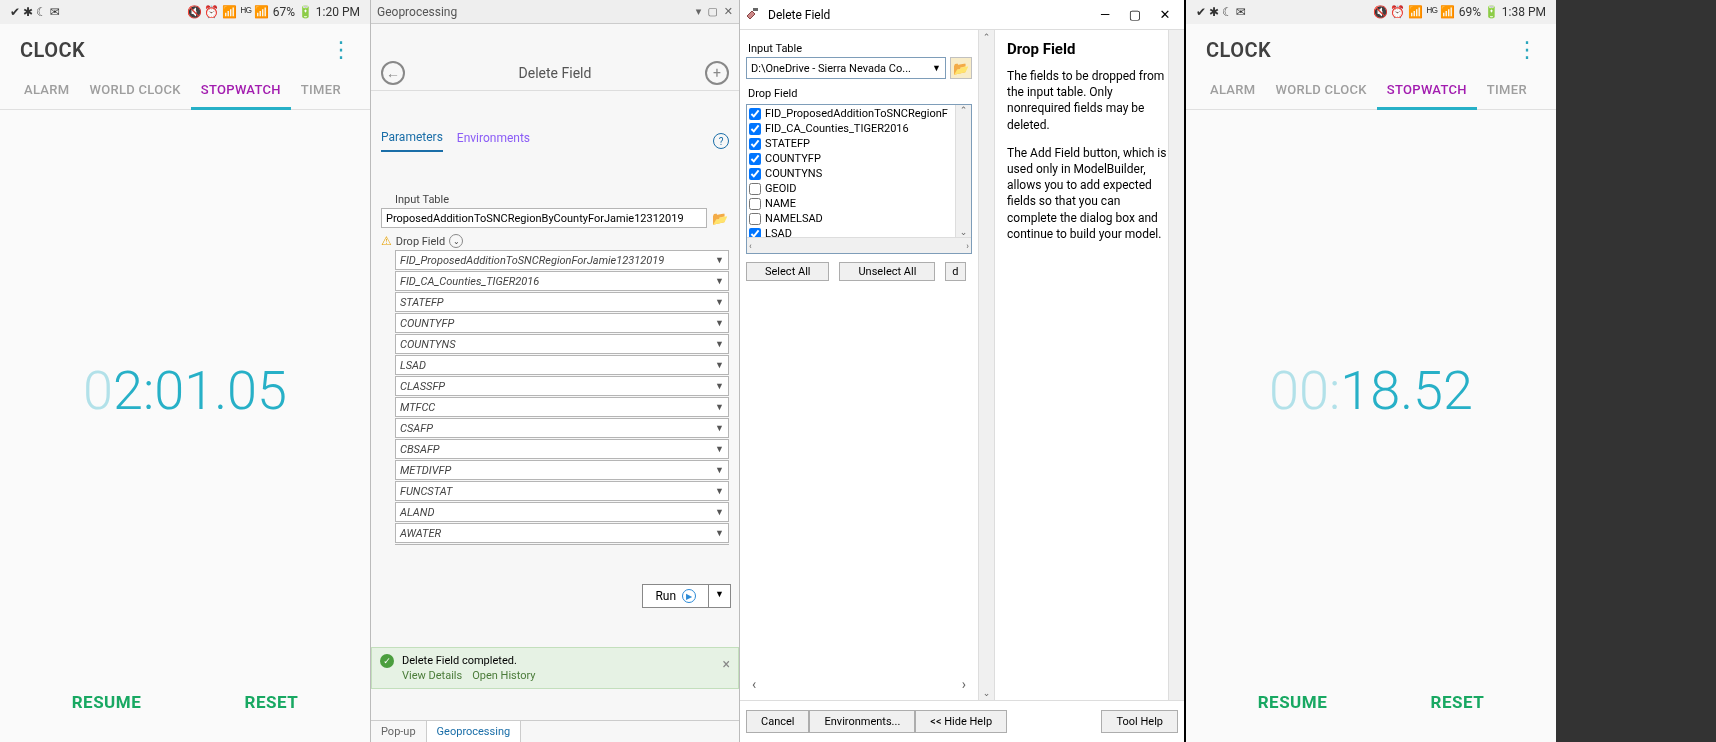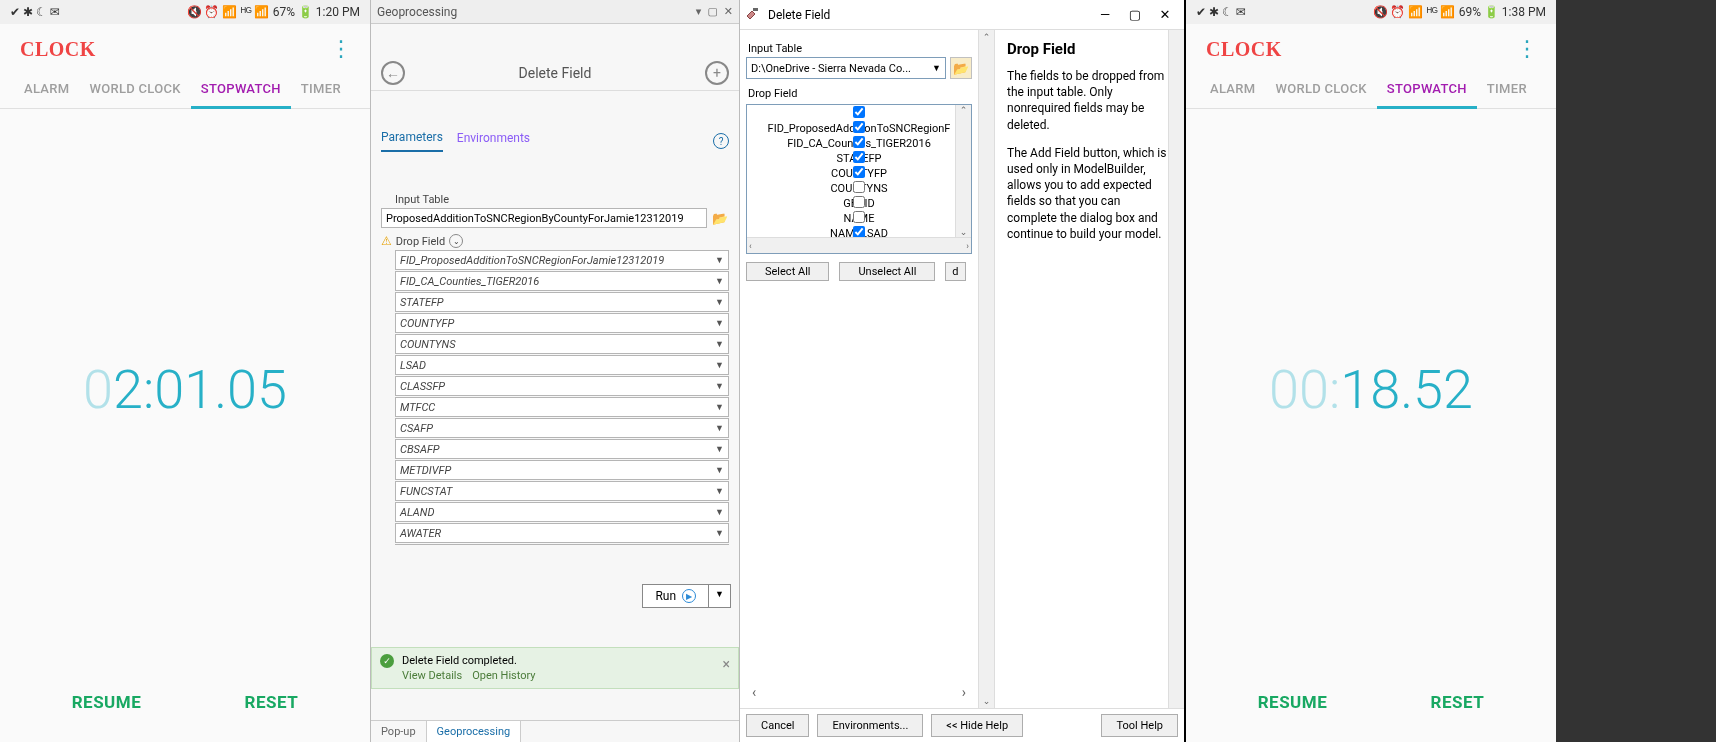--- a/index.html
+++ b/index.html
@@ -5,21 +5,21 @@
   * { box-sizing: border-box; margin: 0; padding: 0; font-family: -apple-system, "Segoe UI", Roboto, Arial, sans-serif; }
   body { width: 1716px; height: 742px; background: #333; display: flex; overflow: hidden; }
 
   
   .phone { width: 370px; height: 100%; background: #fafafa; display: flex; flex-direction: column; position: relative; }
   .status-bar { height: 24px; padding: 2px 10px; display: flex; justify-content: space-between; align-items: center; font-size: 12px; color: #333; background: #f0f0f0; }
   .status-icons { display: flex; gap: 6px; align-items: center; font-size: 12px; }
   .status-right { display: flex; gap: 4px; align-items: center; font-size: 12px; }
 
   .clock-header { display: flex; align-items: center; justify-content: space-between; padding: 14px 20px 8px 20px; }
-  .clock-title { font-size: 20px; font-weight: 600; letter-spacing: 0.5px; color: #ef4444; font-family: Liberation Serif, serif; }
+  .clock-title { font-size: 20px; font-weight: 600; letter-spacing: 0.5px; color: #404040; }
   .menu-dots { color: #2aa6bd; font-size: 22px; line-height: 0.4; letter-spacing: -2px; }
 
   .clock-tabs { display: flex; border-bottom: 1px solid #e0e0e0; padding: 0 14px; }
   .clock-tab { padding: 12px 10px; font-size: 13px; font-weight: 500; color: #9e9e9e; position: relative; letter-spacing: 0.3px; }
   .clock-tab.active { color: #a21caf; }
   .clock-tab.active::after { content: ""; position: absolute; left: 0; right: 0; bottom: -1px; height: 3px; background: #27b0c7; }
 
   .stopwatch-body { flex: 1; display: flex; align-items: center; justify-content: center; }
   .stopwatch-time { font-size: 54px; font-weight: 300; color: #27b0c7; display: flex; align-items: baseline; }
   .stopwatch-time .faded { color: #b2e1e9; }
@@ -79,40 +79,40 @@
 
   .arcmap-main { flex: 1; display: flex; overflow: hidden; }
   .arcmap-left { flex: 1; display: flex; flex-direction: column; padding: 4px 6px; font-size: 11px; position: relative; }
   .arcmap-label { margin: 8px 0 2px 2px; }
   .arcmap-row { display: flex; gap: 4px; align-items: center; }
   .arcmap-input { flex: 1; height: 20px; border: 1px solid #7e9db9; background: #fff; padding: 10px 4px; font-size: 11px; display: flex; align-items: center; justify-content: space-between; }
   .browse-btn { width: 22px; height: 22px; border: 1px solid #c0c0c0; background: #f8ecc8; display: flex; align-items: center; justify-content: center; font-size: 13px; }
 
   .check-panel { flex: 0 0 auto; border: 1px solid #7e9db9; background: #fff; height: 150px; margin-top: 2px; overflow: hidden; position: relative; display: flex; flex-direction: column; }
   .check-list { flex: 1; overflow: hidden; padding: 1px 2px; }
-  .check-row { display: flex; align-items: center; gap: 4px; height: 15px; font-size: 11px; flex-direction: column; }
+  .check-row { display: flex; align-items: center; gap: 4px; height: 15px; font-size: 11px; }
   .check-row input { width: 12px; height: 12px; }
   .scroll-ind { position: absolute; right: 0; top: 0; bottom: 16px; width: 16px; background: #f0f0f0; border-left: 1px solid #ddd; display: flex; flex-direction: column; justify-content: space-between; align-items: center; font-size: 9px; color: #666; }
   .hscroll { height: 16px; background: #f0f0f0; border-top: 1px solid #ddd; display: flex; justify-content: space-between; align-items: center; font-size: 9px; color: #666; padding: 0 2px; }
 
   .sel-buttons { display: flex; gap: 10px; margin-top: 8px; }
   .sel-btn { border: 1px solid #adadad; background: #f0f0f0; padding: 2px 18px; font-size: 11px; }
   .sel-btn.d { padding: 2px 6px; }
 
   .arcmap-left-scroll { width: 16px; background: #f0f0f0; border-left: 1px solid #ddd; display: flex; flex-direction: column; justify-content: space-between; align-items: center; font-size: 9px; color: #666; padding: 2px 0; }
   .arcmap-left-wrap { display: flex; flex: 1; overflow: hidden; }
 
   .arcmap-bottom-nav { height: 24px; display: flex; align-items: center; justify-content: space-between; padding: 0 6px; font-size: 14px; color: #666; }
 
   .arcmap-help { width: 190px; border-left: 1px solid #ddd; padding: 10px 12px; font-size: 12px; overflow-y: auto; position: relative; }
   .arcmap-help h3 { font-size: 15px; font-weight: 700; margin-bottom: 10px; }
   .arcmap-help p { margin-bottom: 12px; line-height: 1.35; }
   .help-scroll { position: absolute; right: 0; top: 0; bottom: 0; width: 16px; background: #f0f0f0; border-left: 1px solid #ddd; }
 
-  .arcmap-footer { height: 34px; border-top: 1px solid #ddd; display: flex; align-items: center; padding: 0 6px; gap: 8px; }
+  .arcmap-footer { height: 42px; border-top: 1px solid #ddd; display: flex; align-items: center; padding: 0 6px; }
   .dlg-btn { border: 1px solid #adadad; background: #f0f0f0; padding: 4px 14px; font-size: 11px; }
   .arcmap-footer .spacer { flex: 1; }
 
   
   .phone2 { width: 370px; }
 </style>
 </head>
 <body>
 
 <div class="phone">

